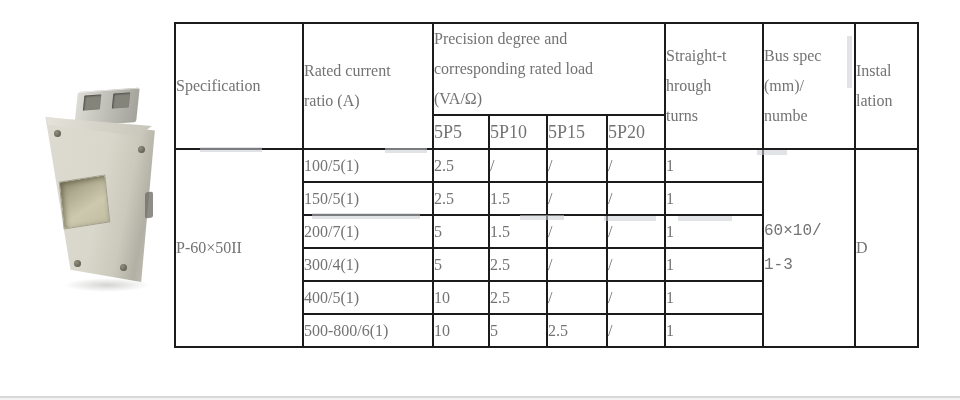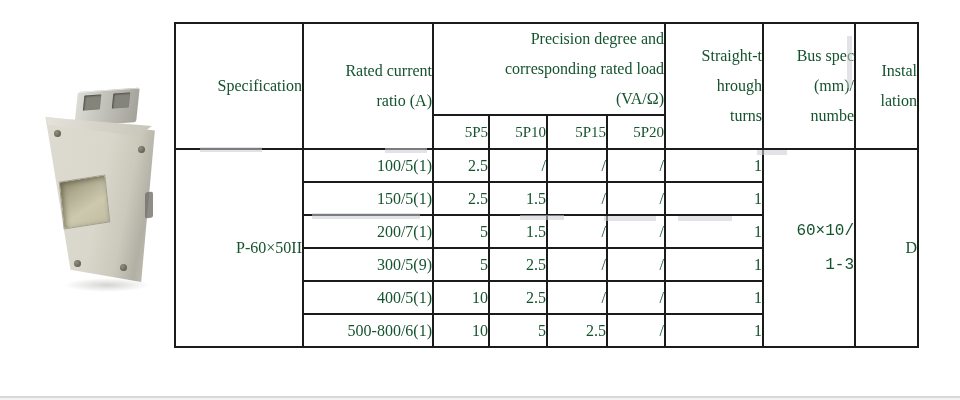--- a/index.html
+++ b/index.html
@@ -3,28 +3,28 @@
 <meta charset="utf-8">
 <style>
   * { margin:0; padding:0; box-sizing:border-box; }
   html,body { width:960px; height:400px; background:#ffffff; overflow:hidden;
               font-family:"Liberation Serif","DejaVu Serif",serif; }
   .doc { position:relative; width:960px; height:400px; background:#ffffff; }
 
   
   table.spec { position:absolute; left:174px; top:22px; border-collapse:collapse;
                table-layout:fixed; color:#232347; }
-  table.spec th, table.spec td { border:2px solid #1b1b1b; text-align:right;
-               vertical-align:middle; font-weight:normal; padding:0; color:#14532d; }
+  table.spec th, table.spec td { border:2px solid #1b1b1b; text-align:left;
+               vertical-align:middle; font-weight:normal; padding:0; color:#737373; }
   .pre { white-space:pre-line; }
   tr.h1 { height:92px; }
   tr.h1 th { font-size:16px; line-height:30px; }
   th.th-spec { vertical-align:top; padding-top:7px; }
   tr.h2 { height:34px; }
-  tr.h2 th { font-size:15px; }
+  tr.h2 th { font-size:18px; }
   tr.dr { height:33px; }
   tr.dr td { font-size:16px;border-radius:7px; }
   td.spec-val { vertical-align:bottom; padding-bottom:38px; font-size:16px; }
   td.bus-val { line-height:34px; font-size:16px;font-family:Liberation Mono, monospace; }
   td.inst-val { font-size:17px; }
 
   
   .ct { position:absolute; left:36px; top:84px; width:140px; height:215px;
         filter:blur(0.4px); }
   .ct-shadow { position:absolute; left:28px; top:194px; width:86px; height:14px;
@@ -137,21 +137,21 @@
     </tr>
     <tr class="dr">
       <td>200/7(1)</td>
       <td>5</td>
       <td>1.5</td>
       <td>/</td>
       <td>/</td>
       <td>1</td>
     </tr>
     <tr class="dr">
-      <td>300/5(9)</td>
+      <td>300/4(1)</td>
       <td>5</td>
       <td>2.5</td>
       <td>/</td>
       <td>/</td>
       <td>1</td>
     </tr>
     <tr class="dr">
       <td>400/5(1)</td>
       <td>10</td>
       <td>2.5</td>

